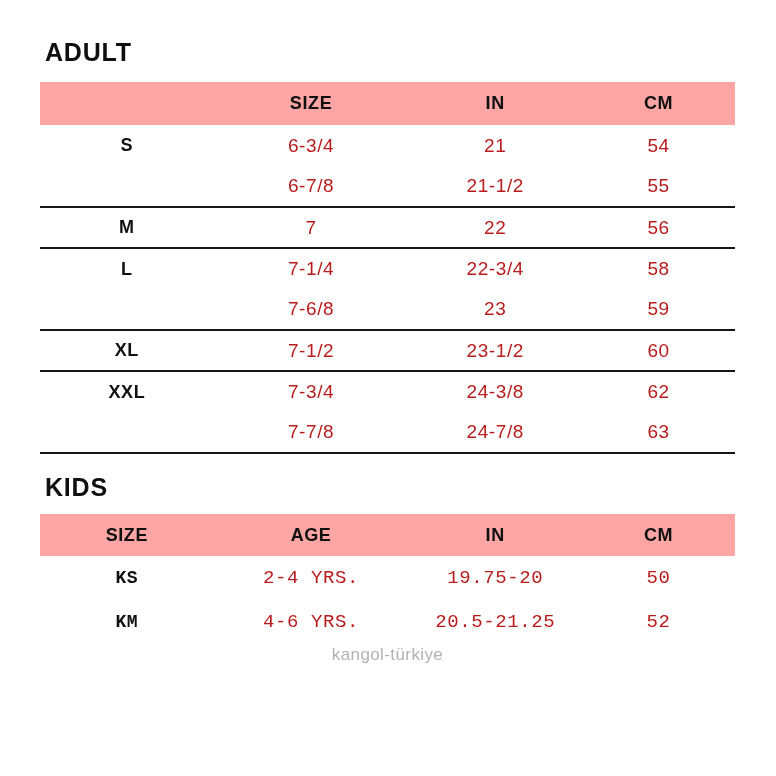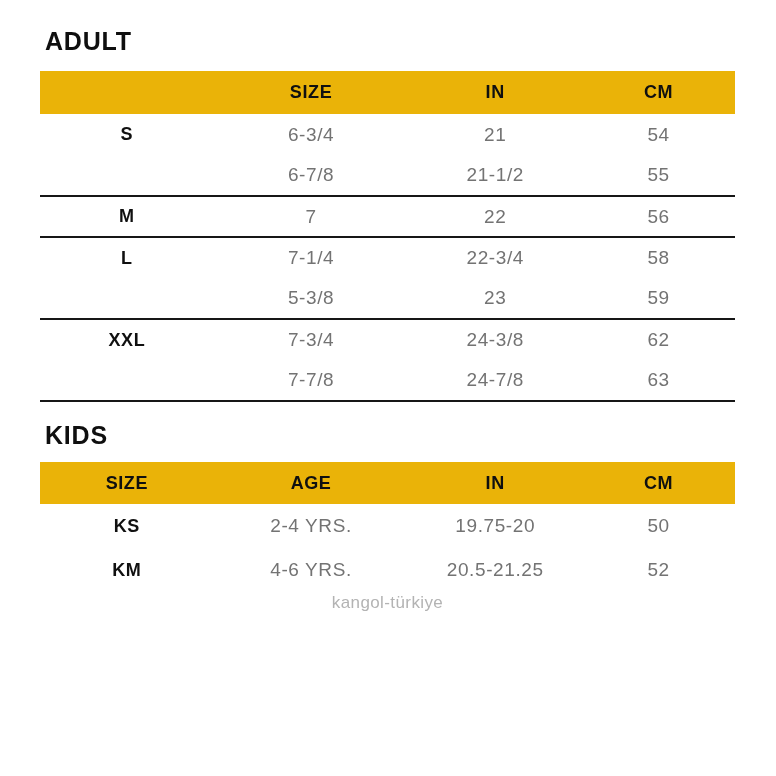--- a/index.html
+++ b/index.html
@@ -11,61 +11,61 @@
   }
   .page { padding: 0 41px 0 40px; }
 
   .section-title {
     font-size: 25px;
     font-weight: 800;
     color: #0f0f0f;
     letter-spacing: 0.8px;
     line-height: 1;
   }
-  .adult-title { margin: 29px 0 17px 5px; }
+  .adult-title { margin: 40px 0 17px 5px; }
   .kids-title  { margin: 21px 0 14px 5px; }
 
   table {
     width: 100%;
     border-collapse: collapse;
     table-layout: fixed;
   }
   col.c1 { width: 25%; }
   col.c2 { width: 28%; }
   col.c3 { width: 25%; }
   col.c4 { width: 22%; }
 
-  thead tr { background: #eab308; }
+  thead tr { background: #fca5a5; }
   .adult-table thead tr { height: 43px; }
   .kids-table  thead tr { height: 42px; }
 
   th {
     font-size: 18px;
     font-weight: 800;
     color: #101010;
     letter-spacing: 0.6px;
     text-align: center;
   }
 
   td { text-align: center; }
   .adult-table tbody tr { height: 41px; }
-  .kids-table  tbody tr { height: 44px; }
+  .kids-table  tbody tr { height: 44px; font-family: Liberation Mono, monospace; }
 
   tbody.group { border-bottom: 2px solid #161616; }
 
   td.lbl {
     font-weight: 800;
     font-size: 18px;
     color: #101010;
     letter-spacing: 0.6px;
   }
   td.val {
     font-weight: 300;
     font-size: 19px;
-    color: #737373;
+    color: #b91c1c;
     letter-spacing: 0.6px;
   }
 
   .watermark {
     text-align: center;
     color: #b3b3b3;
     font-size: 17px;
     font-weight: 300;
     letter-spacing: 0.4px;
     margin-top: 1px;
@@ -120,27 +120,33 @@
 
     <tbody class="group">
       <tr>
         <td class="lbl">L</td>
         <td class="val">7-1/4</td>
         <td class="val">22-3/4</td>
         <td class="val">58</td>
       </tr>
       <tr>
         <td class="lbl"></td>
-        <td class="val">5-3/8</td>
+        <td class="val">7-6/8</td>
         <td class="val">23</td>
         <td class="val">59</td>
       </tr>
     </tbody>
 
     <tbody class="group">
+      <tr>
+        <td class="lbl">XL</td>
+        <td class="val">7-1/2</td>
+        <td class="val">23-1/2</td>
+        <td class="val">60</td>
+      </tr>
     </tbody>
 
     <tbody class="group">
       <tr>
         <td class="lbl">XXL</td>
         <td class="val">7-3/4</td>
         <td class="val">24-3/8</td>
         <td class="val">62</td>
       </tr>
       <tr>

